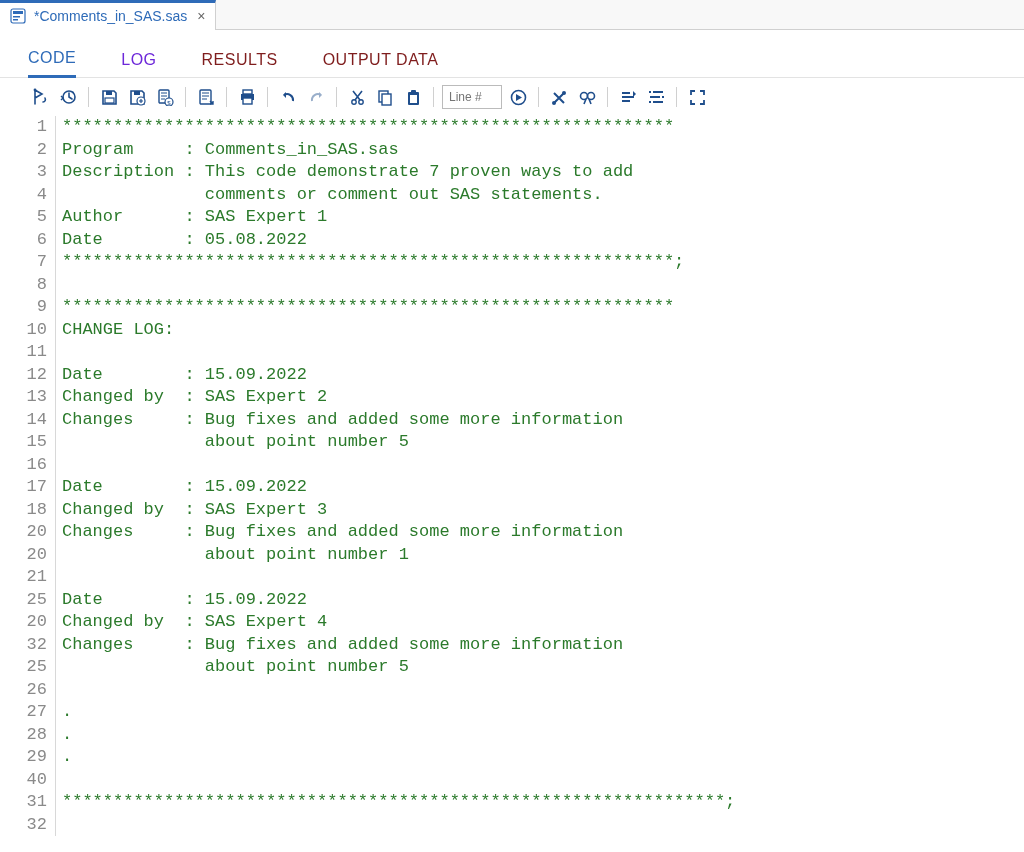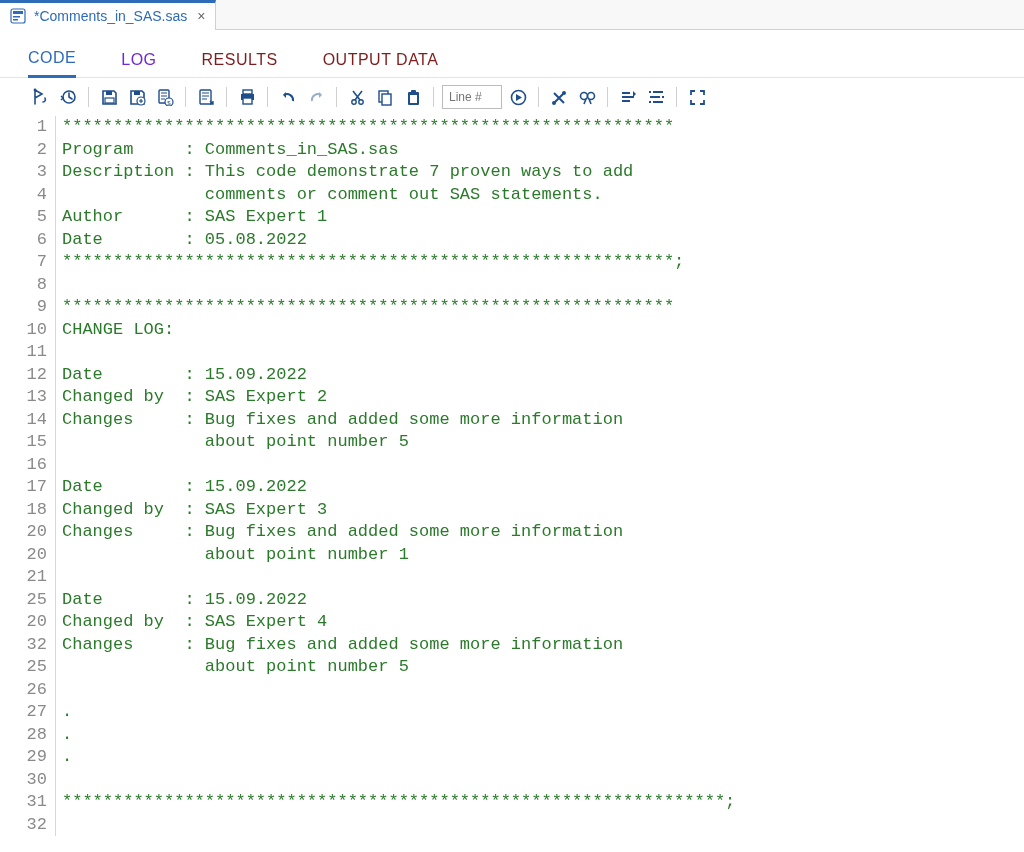--- a/index.html
+++ b/index.html
@@ -285,18 +285,18 @@
       <div>20</div>
       <div>21</div>
       <div>25</div>
       <div>20</div>
       <div>32</div>
       <div>25</div>
       <div>26</div>
       <div>27</div>
       <div>28</div>
       <div>29</div>
-      <div>30</div>
+      <div>40</div>
       <div>31</div>
       <div>32</div>
     </div>
   <div class="code" id="code"><div>************************************************************</div><div>Program     : Comments_in_SAS.sas</div><div>Description : This code demonstrate 7 proven ways to add</div><div>              comments or comment out SAS statements.</div><div>Author      : SAS Expert 1</div><div>Date        : 05.08.2022</div><div>************************************************************;</div><div>&nbsp;</div><div>************************************************************</div><div>CHANGE LOG:</div><div>&nbsp;</div><div>Date        : 15.09.2022</div><div>Changed by  : SAS Expert 2</div><div>Changes     : Bug fixes and added some more information</div><div>              about point number 5</div><div>&nbsp;</div><div>Date        : 15.09.2022</div><div>Changed by  : SAS Expert 3</div><div>Changes     : Bug fixes and added some more information</div><div>              about point number 1</div><div>&nbsp;</div><div>Date        : 15.09.2022</div><div>Changed by  : SAS Expert 4</div><div>Changes     : Bug fixes and added some more information</div><div>              about point number 5</div><div>&nbsp;</div><div>.</div><div>.</div><div>.</div><div>&nbsp;</div><div>*****************************************************************;</div><div>&nbsp;</div></div>
 </div>
 
 </body></html>

